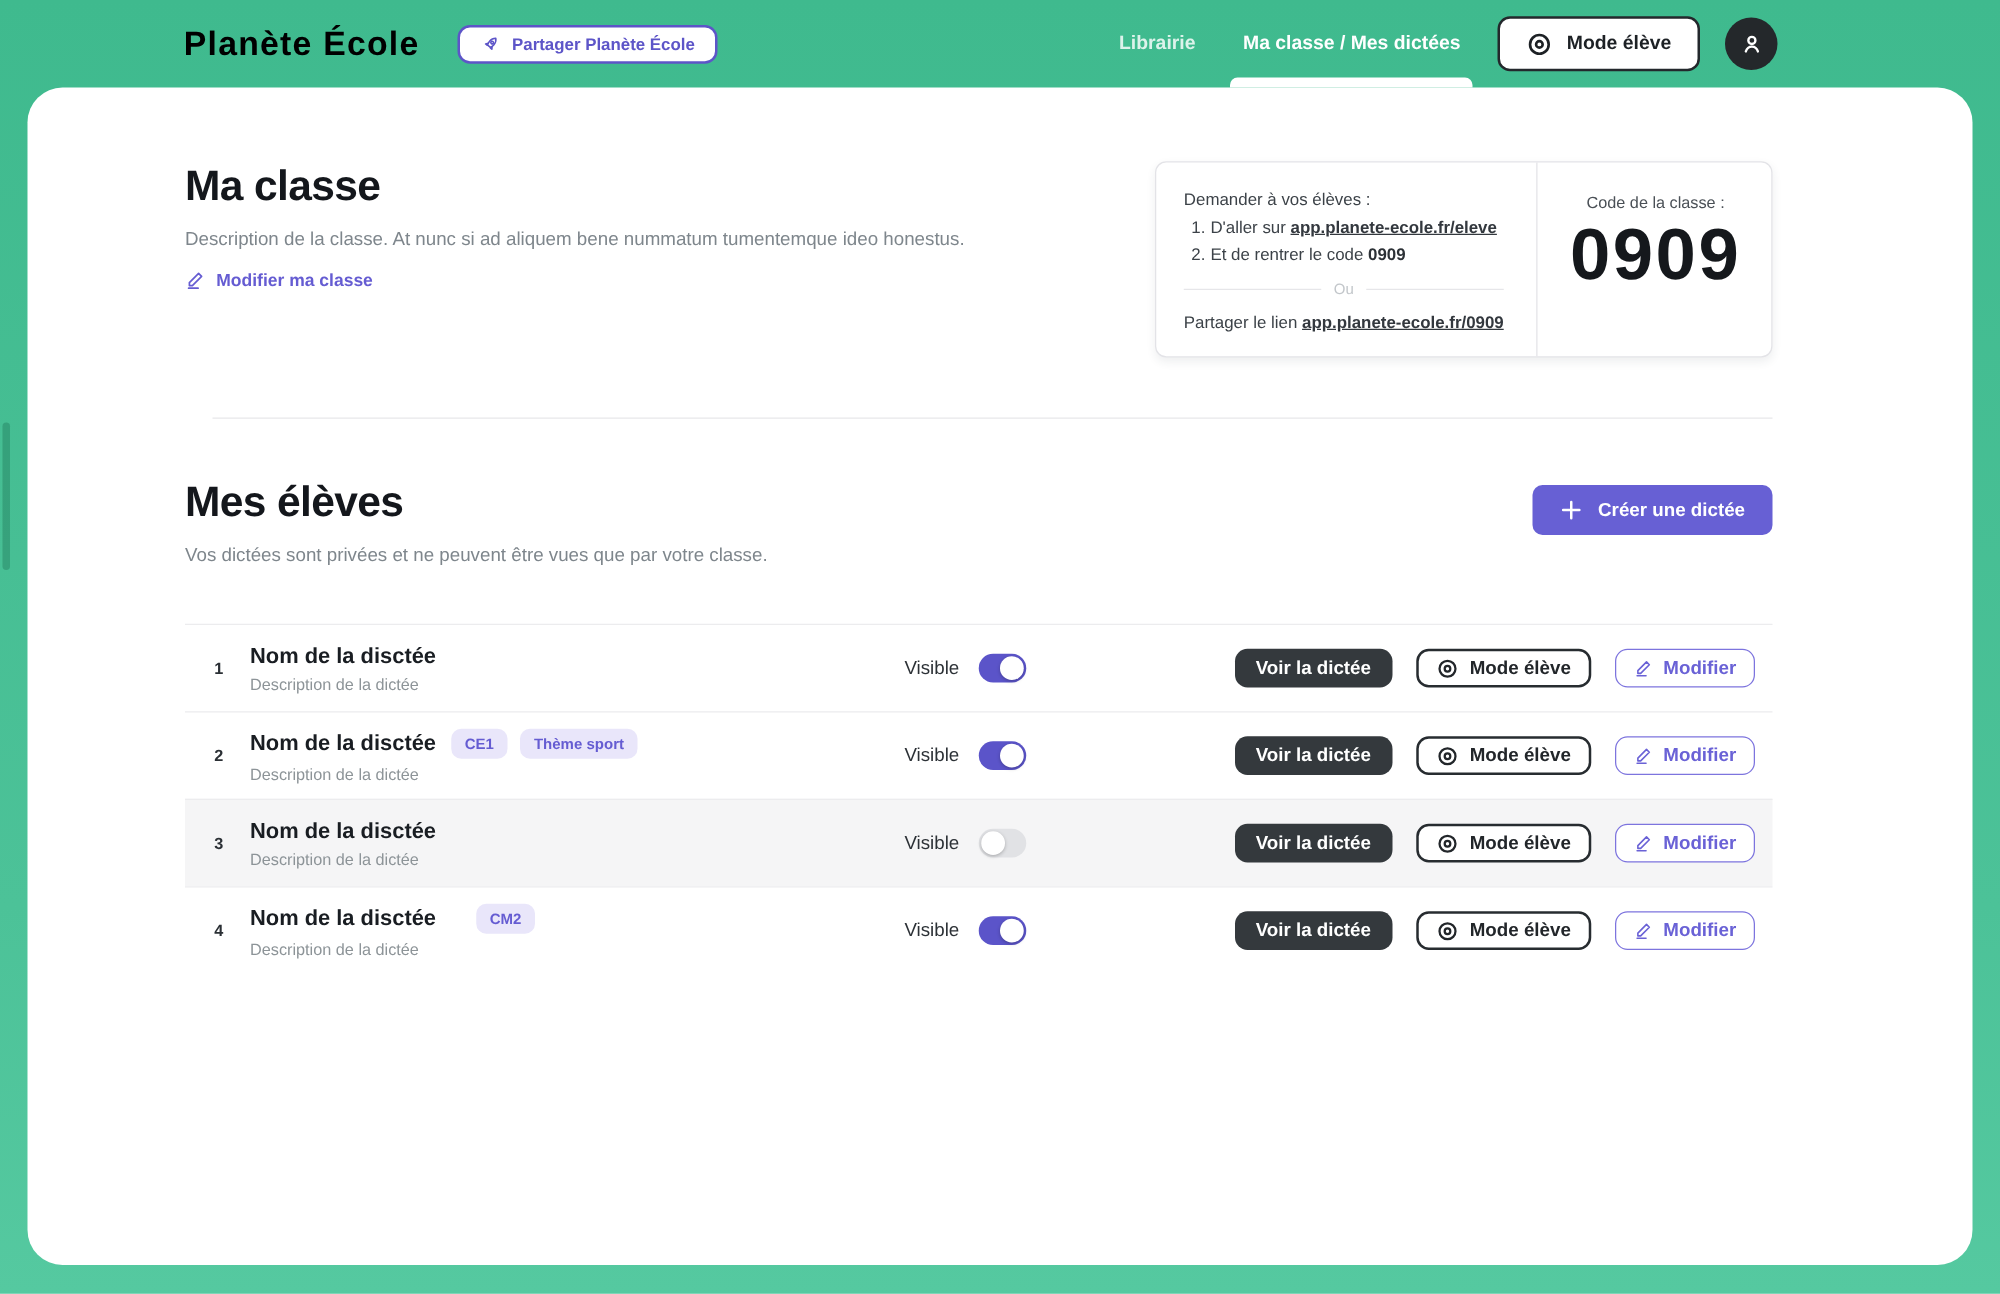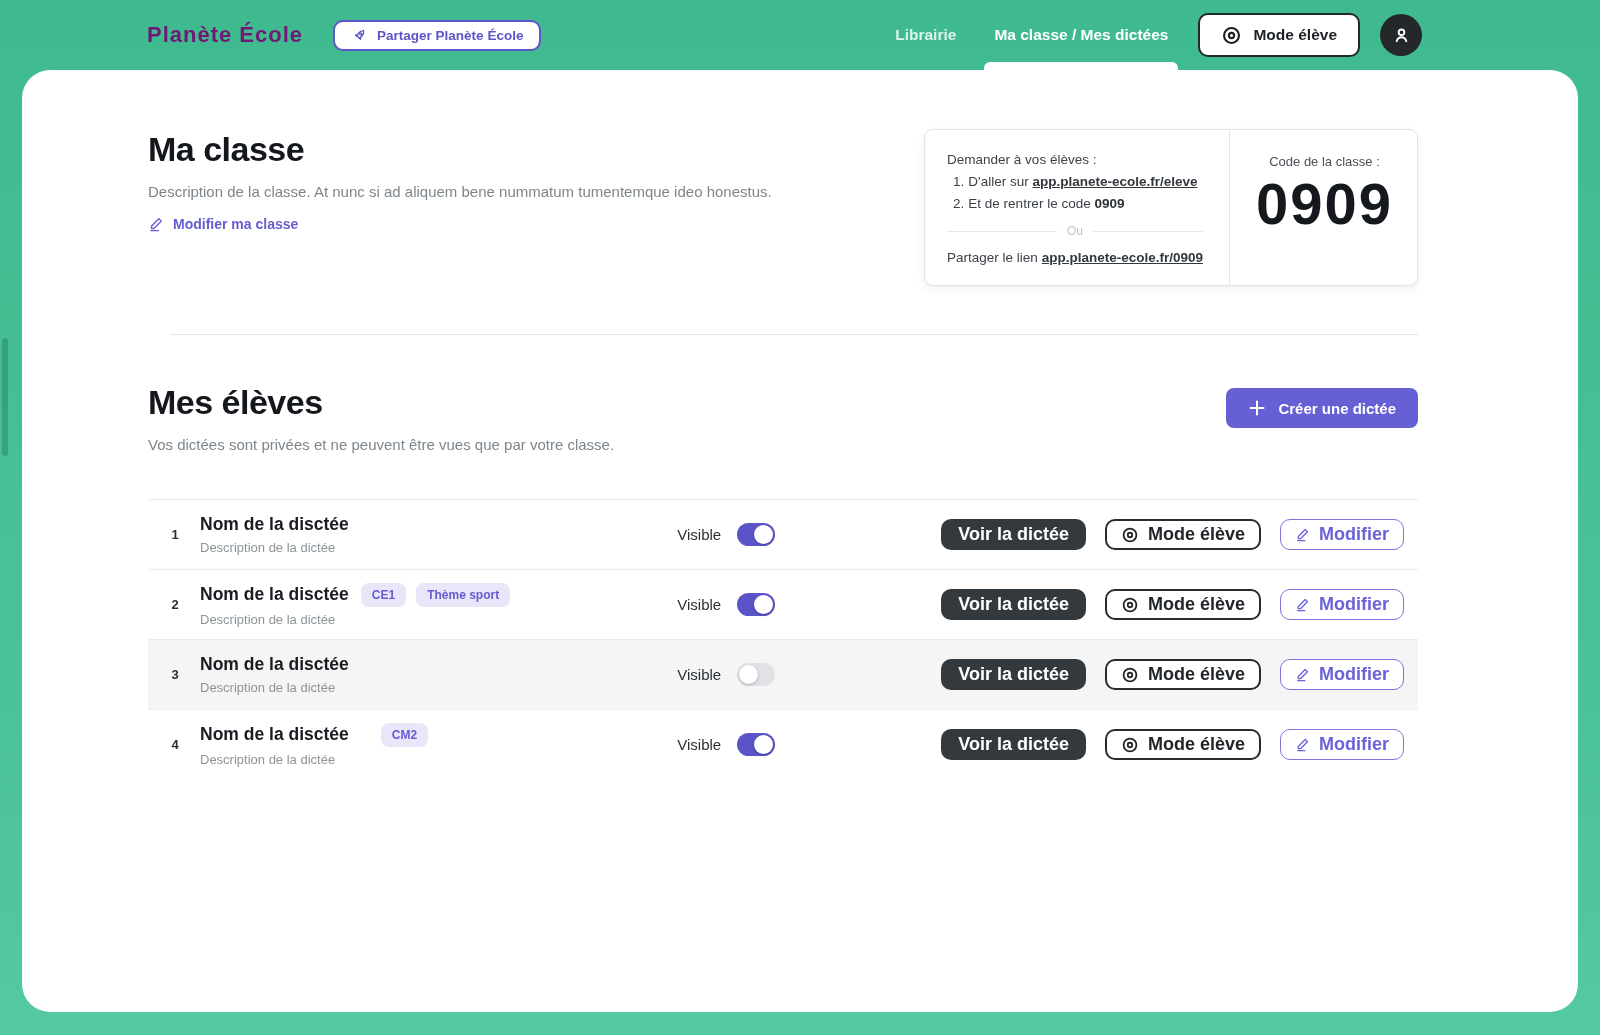--- a/index.html
+++ b/index.html
@@ -10,21 +10,21 @@
     color:#23272b;
     overflow:hidden;
   }
 
   
   header {
     height:70px; display:flex; align-items:center;
     padding:0 178px 0 147px; position:relative;
   }
   .logo {
-    color:#701a75; font-size:22px; font-weight:800; letter-spacing:1px;
+    color:#000000; font-size:27px; font-weight:800; letter-spacing:1px;
     white-space:nowrap;
   }
   .share-btn {
     margin-left:30px; display:inline-flex; align-items:center; gap:9px;
     background:#fff; border:2px solid #5d55c8; color:#5d55c8;
     border-radius:10px; height:31px; padding:0 16px;
     font-family:inherit; font-size:13.5px; font-weight:700; cursor:pointer;
     white-space:nowrap;
   }
   nav { margin-left:auto; display:flex; align-items:stretch; gap:38px; height:100%; }
@@ -134,21 +134,21 @@
   .toggle.on { background:#5b54c9; }
   .toggle .knob {
     position:absolute; top:2px; left:2px; width:19px; height:19px; border-radius:50%;
     background:#fff; box-shadow:0 1px 3px rgba(0,0,0,.25); transition:left .1s;
   }
   .toggle.on .knob { left:17px; }
   .row-actions {
     display:flex; align-items:center; gap:19px; margin-left:168px; flex:none;
   }
   .btn { display:inline-flex; align-items:center; gap:9px; border-radius:10px;
-    height:31px; padding:0 17px; font-family:inherit; font-size:18px; font-weight:700;
+    height:31px; padding:0 17px; font-family:inherit; font-size:15px; font-weight:700;
     cursor:pointer; white-space:nowrap; }
   .btn-dark { background:#34393d; color:#fff; border:none; }
   .btn-outline-dark { background:#fff; color:#22262a; border:2px solid #272c30; padding:0 14px; }
   .btn-outline-purple { background:#fff; color:#6a62d6; border:1.5px solid #7d74de; padding:0 14px; }
 
   
   .left-scrollbar {
     position:absolute; left:2px; top:338px; width:6px; height:118px;
     background:rgba(0,60,40,.22); border-radius:3px;
   }

